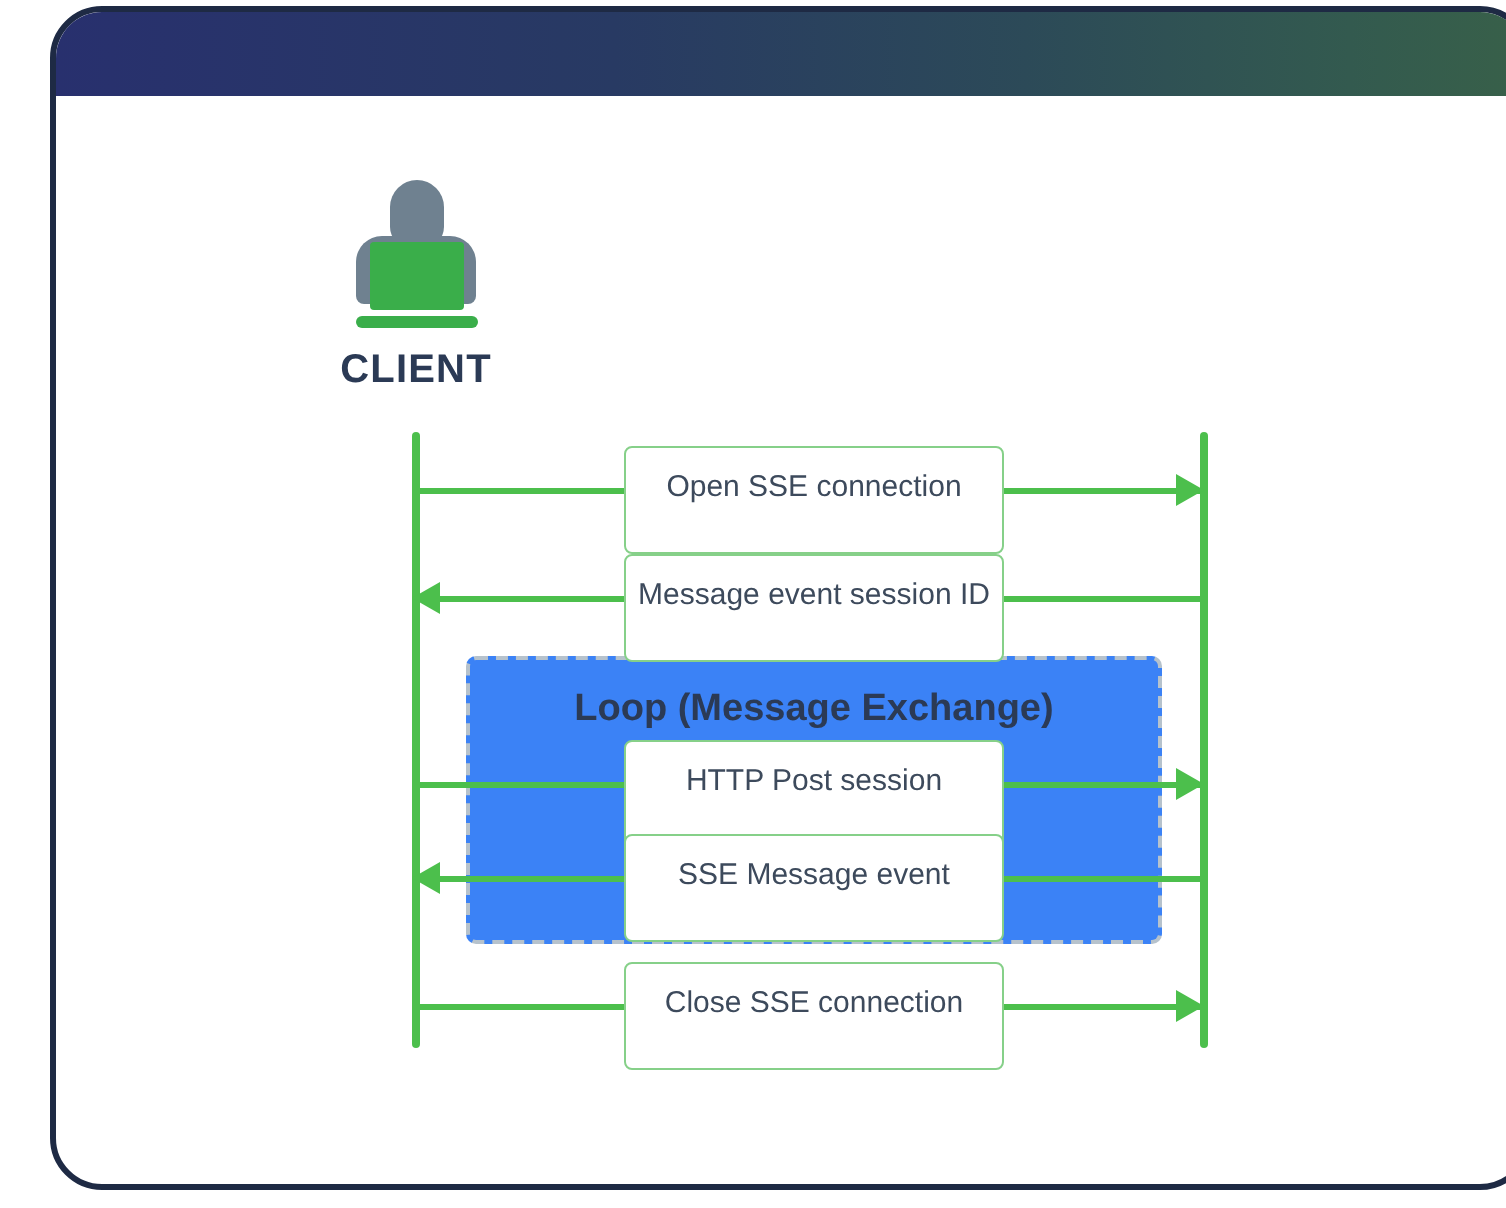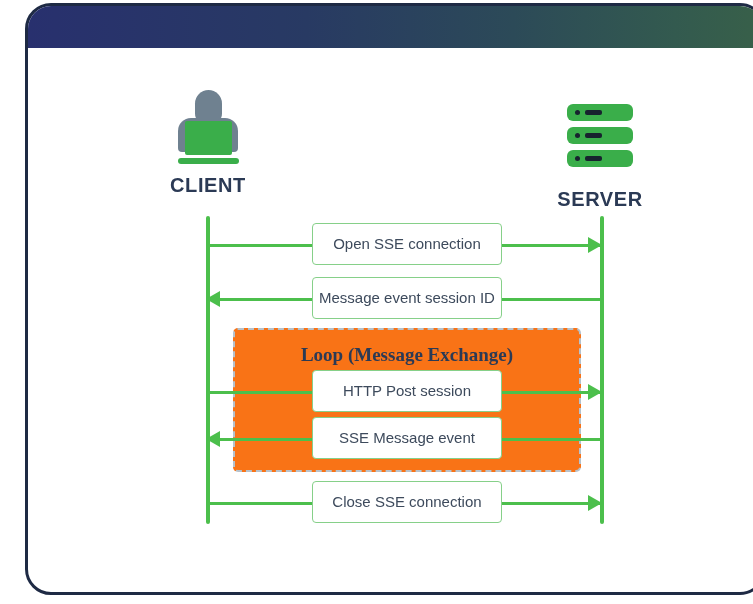--- a/index.html
+++ b/index.html
@@ -129,22 +129,21 @@
   
   .loop-frame {
     position: absolute;
     left: 205px;
     top: 280px;
     width: 348px;
     height: 144px;
     box-sizing: border-box;
     border: 2px dashed #b6c2cc;
     border-radius: 5px;
-    background: #f97316;
-    font-family: Liberation Serif, serif;
+    background: #3b82f6;
   }
   .loop-title {
     position: absolute;
     left: 0; right: 0;
     top: 14px;
     text-align: center;
     font-size: 19px;
     font-weight: 700;
     color: #2b3a55;
   }
@@ -154,21 +153,21 @@
   .msg-line {
     position: absolute;
     height: 3px;
     background: #4cbf4c;
     top: 0;
   }
   .msg-box {
     position: absolute;
     box-sizing: border-box;
     width: 190px;
-    height: 42px;
+    height: 54px;
     left: 284px;
     top: -21px;
     border: 1.5px solid #86d089;
     border-radius: 4px;
     background: #ffffff;
     color: #3d4a5c;
     font-size: 15px;
     line-height: 39px;
     text-align: center;
     white-space: nowrap;
@@ -198,39 +197,20 @@
           <div class="cl-icon">
             <div class="cl-head"></div>
             <div class="cl-body"></div>
             <div class="cl-screen"></div>
             <div class="cl-base"></div>
           </div>
         </div>
         <div class="actor-label">CLIENT</div>
       </div>
 
-      <div class="actor actor-server">
-        <div class="actor-art">
-          <div class="sv-icon">
-            <div class="sv-bar">
-                <span class="sv-dot"></span>
-                <span class="sv-dash"></span>
-              </div>
-            <div class="sv-bar">
-                <span class="sv-dot"></span>
-                <span class="sv-dash"></span>
-              </div>
-            <div class="sv-bar">
-                <span class="sv-dot"></span>
-                <span class="sv-dash"></span>
-              </div>
-          </div>
-        </div>
-        <div class="actor-label">SERVER</div>
-      </div>
 
       <div class="lifeline lifeline-client"></div>
       <div class="lifeline lifeline-server"></div>
 
       <div class="loop-frame">
         <div class="loop-title">Loop (Message Exchange)</div>
       </div>
 
       <div class="msg" style="left:0; top:196px;">
         <div class="msg-line" style="left:180px; width:392px;"></div>

